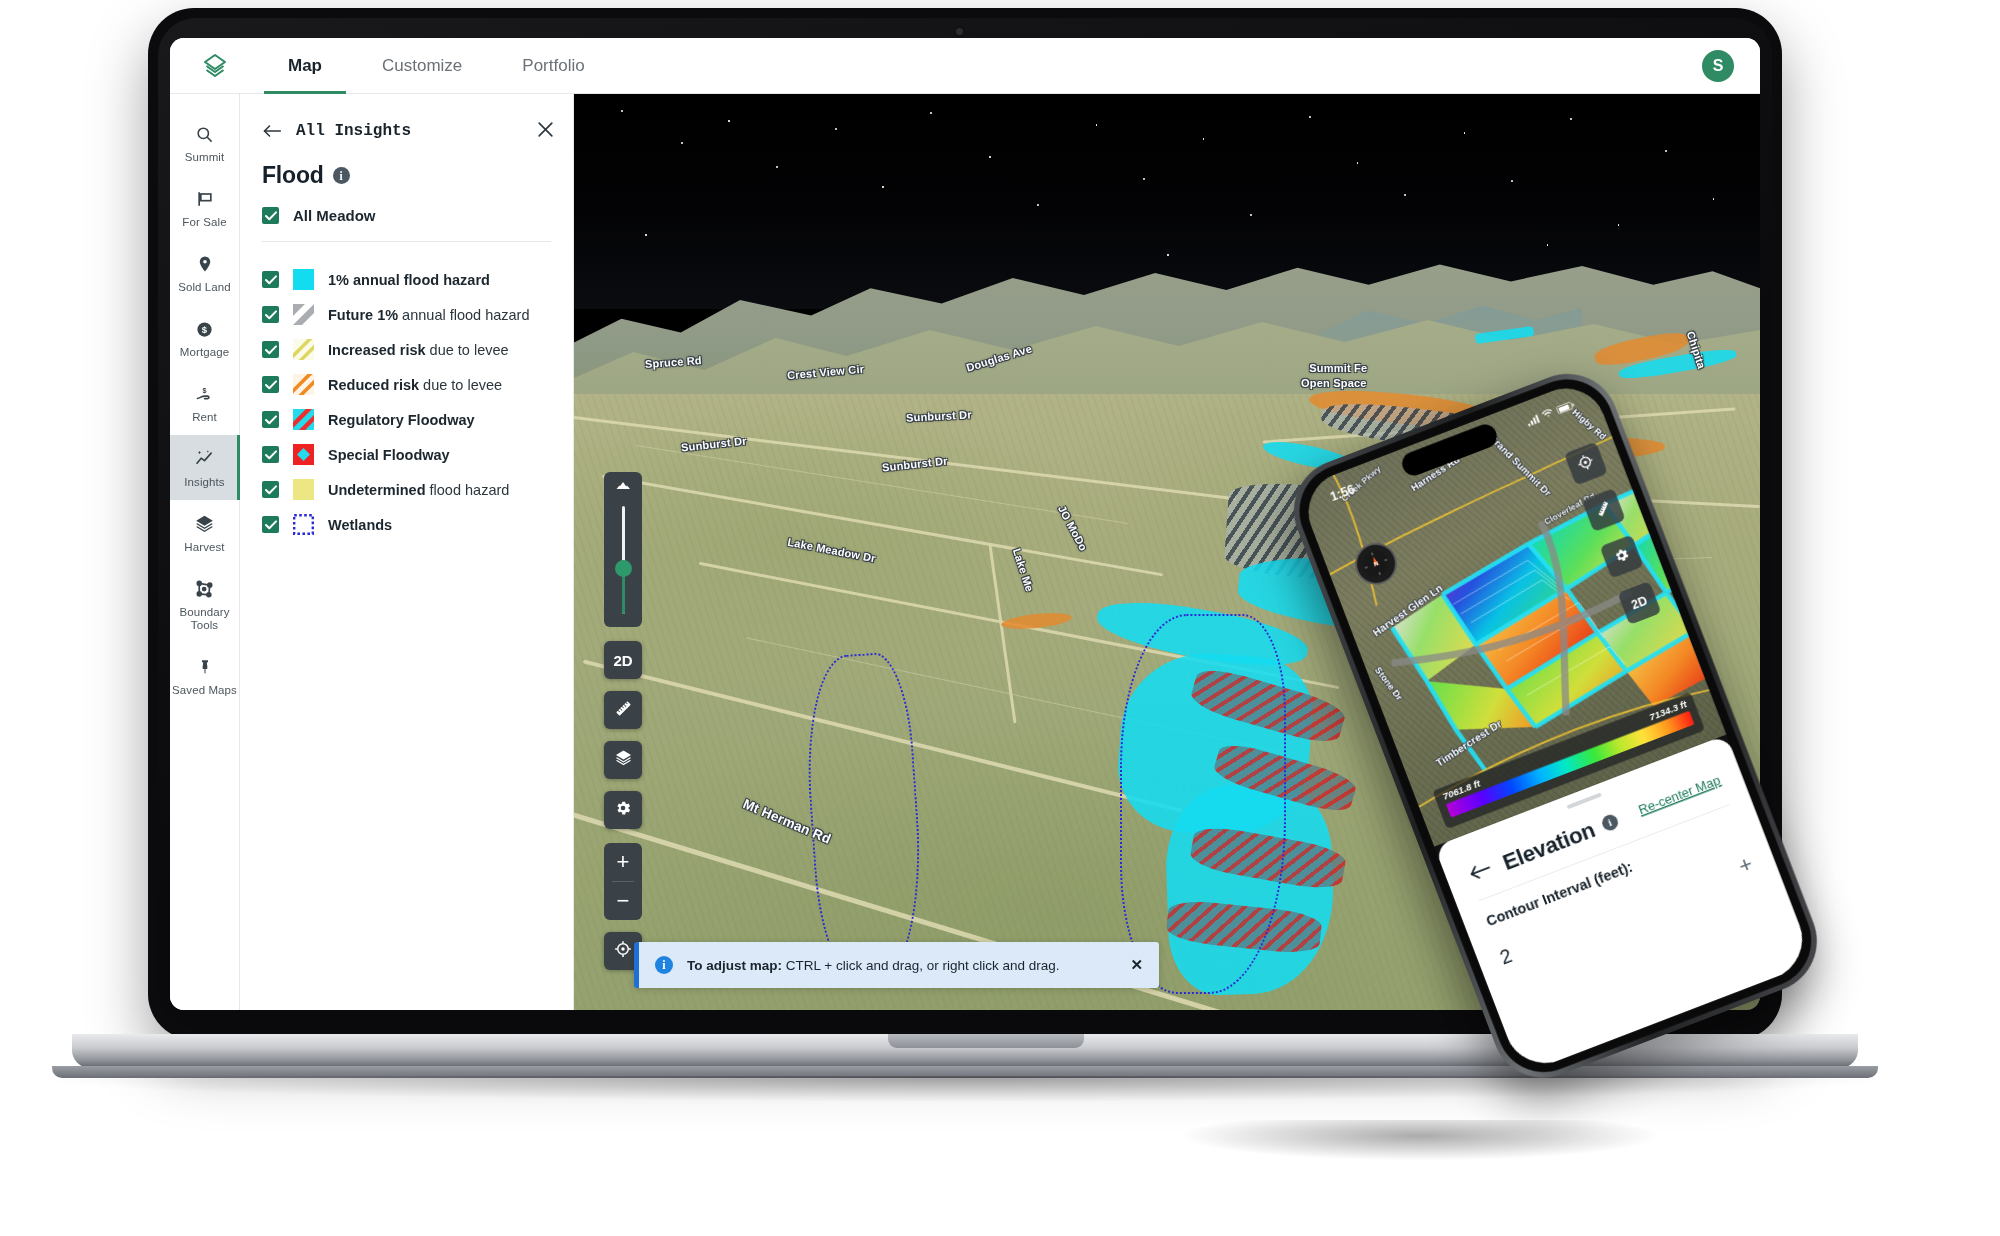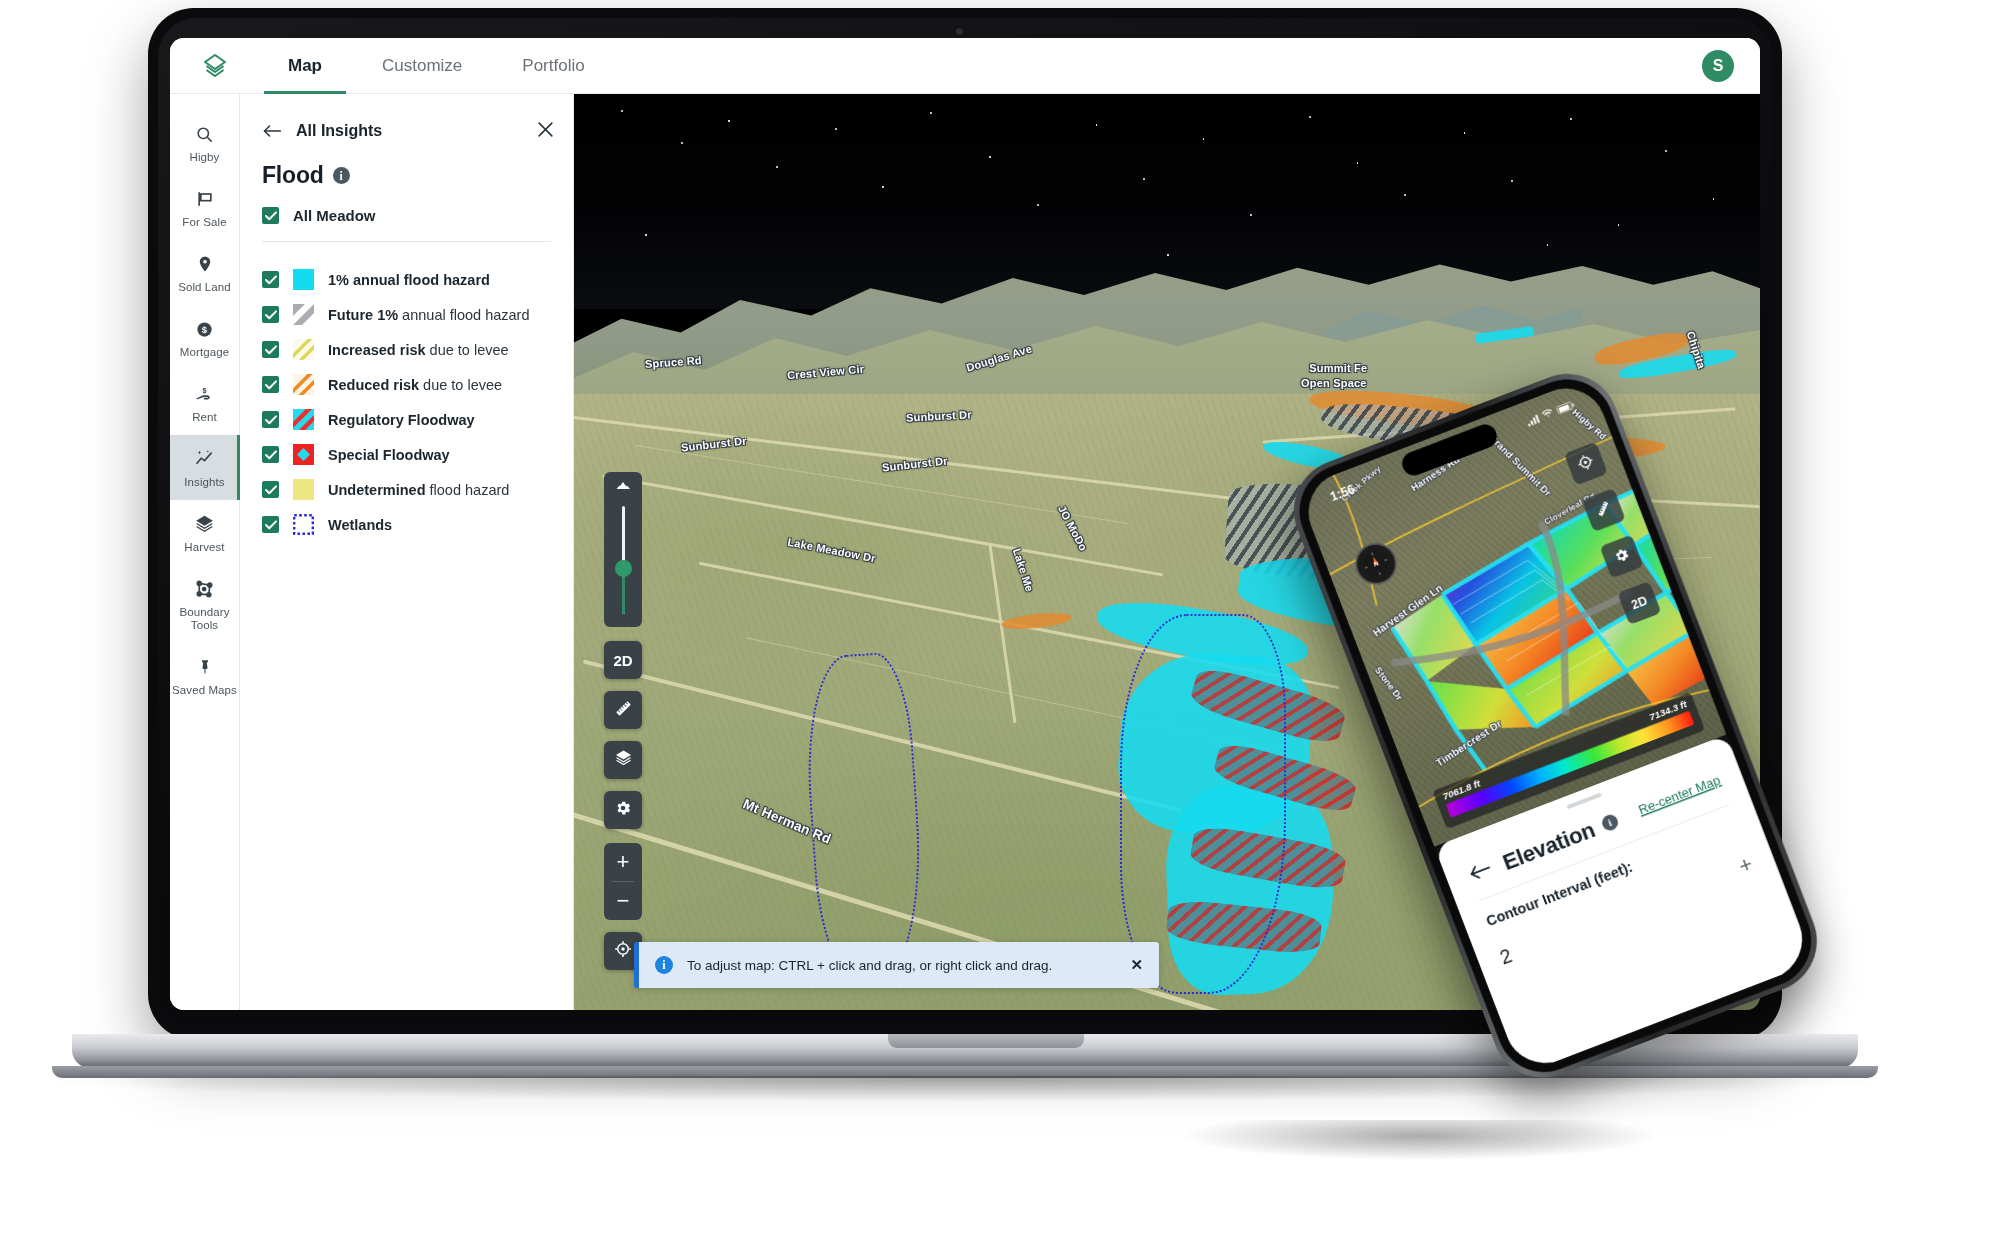--- a/index.html
+++ b/index.html
@@ -84,21 +84,21 @@
     font-size: 11.5px; color:#4c565d; text-align:center; line-height: 13px; letter-spacing:.1px;
   }
   .rail-item.active { background:#d7dde0; }
   .rail-item.active::after {
     content:''; position:absolute; right:-1px; top:0; bottom:0; width:3px; background:#2e8b63;
   }
   .rail-ico { height: 22px; display:flex; align-items:center; justify-content:center; color:#38434a; }
 
   
   .panel { width: 334px; flex:0 0 334px; background:#fff; border-right:1px solid #e6e8ea; position:relative; }
-  .panel-head { display:flex; align-items:center; padding: 28px 22px 0 22px; }
+  .panel-head { display:flex; align-items:center; padding: 28px 22px 0 22px; font-family: Liberation Mono, monospace; }
   .back-arrow { color:#2d373e; cursor:pointer; display:flex; align-items:center; }
   .panel-head-title { font-size:16px; font-weight:700; color:#18232b; margin-left:14px; }
   .panel-close { position:absolute; right:18px; top:26px; cursor:pointer; color:#2d373e; }
 
   .panel-title-row { display:flex; align-items:center; gap:9px; padding: 22px 22px 0 22px; }
   .panel-title { font-size: 23px; font-weight:700; color:#15202a; letter-spacing:-.2px; }
   .info-dot {
     width:17px; height:17px; border-radius:50%; background:#4b5862; color:#fff;
     font-size:11.5px; font-weight:700; display:flex; align-items:center; justify-content:center;
     font-family:"Liberation Serif", serif; cursor:pointer;
@@ -222,21 +222,21 @@
     background:#dce9f9; border-left: 5px solid #1f6fd6; border-radius:3px;
     display:flex; align-items:center; gap:14px; padding: 0 16px;
     box-shadow: 0 1px 6px rgba(0,0,0,.2);
   }
   .banner .ico {
     width:18px; height:18px; border-radius:50%; background:#1f83e0; color:#fff;
     font-size:12px; font-weight:700; display:flex; align-items:center; justify-content:center;
     font-family:"Liberation Serif", serif; flex:0 0 18px;
   }
   .banner .txt { font-size:13.5px; color:#1a242c; white-space:nowrap; }
-  .banner .txt b { font-weight:400; }
+  .banner .txt b { font-weight:700; }
   .banner .x { margin-left:auto; cursor:pointer; color:#1a242c; font-size:15px; font-weight:700; }
 
   
   .phone {
     position:absolute; left: 1178px; top: 420px; width: 520px; height: 1000px;
     transform: rotate(-21deg) scale(.655);
     transform-origin: 50% 0%;
     filter: drop-shadow(-16px 26px 36px rgba(0,0,0,.45));
   }
   .phone-frame {
@@ -343,21 +343,21 @@
 
           <div class="rail">
 
             <div class="rail-item">
               <span class="rail-ico">
                 <svg width="19" height="19" viewBox="0 0 24 24" fill="none" stroke="currentColor" stroke-width="2">
                   <circle cx="10.5" cy="10.5" r="6.5"></circle>
                     <line x1="15.5" y1="15.5" x2="21" y2="21"></line>
                 </svg>
               </span>
-              <span class="rl">Higby</span>
+              <span class="rl">Summit</span>
             </div>
 
             <div class="rail-item">
               <span class="rail-ico">
                 <svg width="20" height="20" viewBox="0 0 24 24" fill="none" stroke="currentColor" stroke-width="2">
                   <line x1="5" y1="4" x2="5" y2="20"></line>
                     <rect x="7" y="6" width="12" height="8"></rect>
                 </svg>
               </span>
               <span class="rl">For Sale</span>

